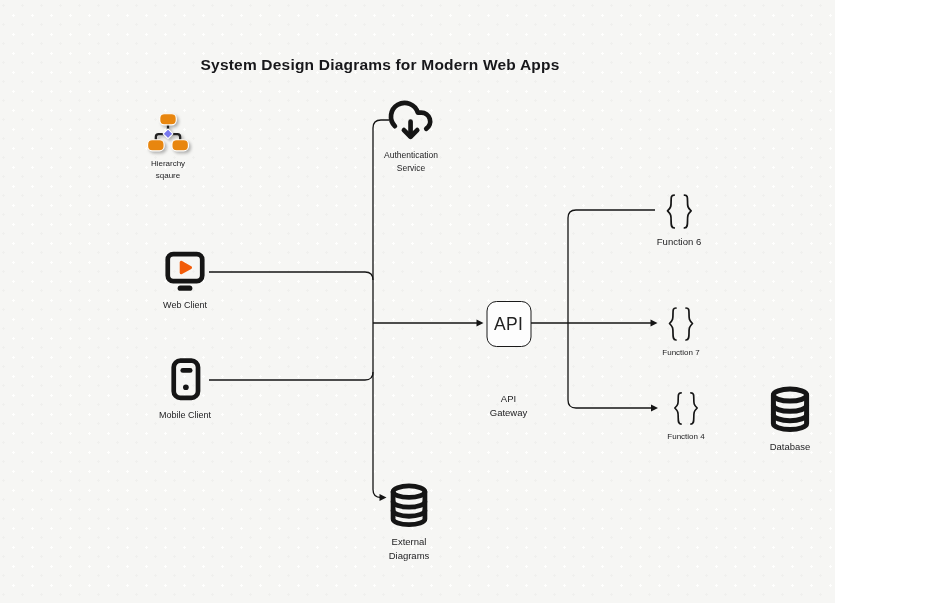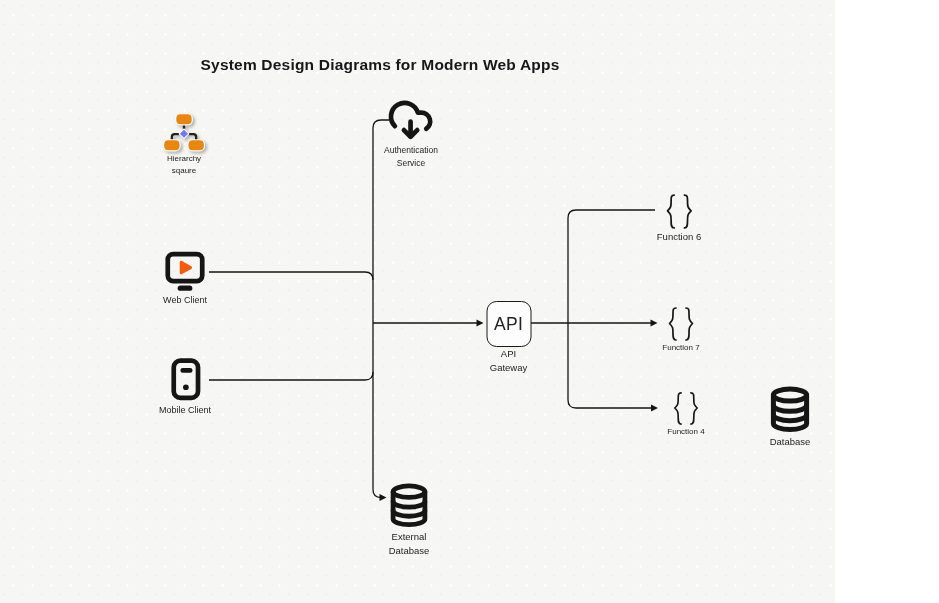--- a/index.html
+++ b/index.html
@@ -17,21 +17,21 @@
   }
   .connectors{position:absolute;left:0;top:0;width:939px;height:603px;}
   .connectors path{fill:none;stroke:var(--line,#141414);stroke-width:1.3;}
   .connectors polygon{fill:var(--line,#141414);stroke:none;}
   .diagram-title{
     position:absolute;left:380px;top:56px;transform:translateX(-50%);
     white-space:nowrap;font-size:15.5px;font-weight:600;letter-spacing:.2px;color:#17171a;
   }
   .node{position:absolute;transform:translateX(-50%);display:flex;flex-direction:column;align-items:center;}
   .node .label{
-    text-align:center;white-space:pre-line;
+    margin-top:5px;text-align:center;white-space:pre-line;
     font-size:9px;line-height:1.5;color:#1d1d1f;
   }
   .lbl-xs .label{font-size:8px;}
   .lbl-s  .label{font-size:8.5px;}
   .lbl-m  .label{font-size:9.5px;}
   .icon{display:block;}
   .icon-stroke{stroke:#151515;fill:none;stroke-linecap:round;stroke-linejoin:round;}
   .hierarchy-icon{filter:drop-shadow(2px 2.5px 1.5px rgba(110,110,110,.5));}
   .api-box{
     width:45px;height:46px;box-sizing:border-box;
@@ -53,21 +53,21 @@
     <path d="M373 323 H477"></path>
     <polygon points="483.5,323 476.5,319.5 476.5,326.5"></polygon>
     <path d="M531 323 H651"></path>
     <polygon points="657.5,323 650.5,319.5 650.5,326.5"></polygon>
     <path d="M655 210 H576 Q568 210 568 218 V400 Q568 408 576 408 H651.5"></path>
     <polygon points="658,408 651,404.5 651,411.5"></polygon>
   </svg>
 
   <div class="diagram-title">System Design Diagrams for Modern Web Apps</div>
 
-  <div class="node lbl-xs" style="left:184px;top:111px;">
+  <div class="node lbl-xs" style="left:168px;top:111px;">
     <svg class="icon hierarchy-icon" width="45" height="42" viewBox="0 0 40 38">
       <path d="M20 12v7 M9 27v-3.5q0-2.5 2.5-2.5h17q2.5 0 2.5 2.5V27" class="icon-stroke" style="stroke:#222;stroke-width:2.1"></path>
       <rect x="12.5" y="2.5" width="15" height="10" rx="4.2" style="fill:var(--orange);stroke:#fff;stroke-width:1.1"></rect>
       <rect x="1.5" y="26" width="15" height="10" rx="4.2" style="fill:var(--orange);stroke:#fff;stroke-width:1.1"></rect>
       <rect x="23.5" y="26" width="15" height="10" rx="4.2" style="fill:var(--orange);stroke:#fff;stroke-width:1.1"></rect>
       <path d="M20 16.2 l4.4 4.4 -4.4 4.4 -4.4 -4.4 Z" style="fill:var(--purple);stroke:#fff;stroke-width:1;stroke-linejoin:round"></path>
     </svg>
     <div class="label">Hierarchy
 sqaure</div>
   </div>
@@ -93,21 +93,21 @@
 
   <div class="node" style="left:185px;top:247px;">
     <svg class="icon" width="47" height="47" viewBox="0 0 24 24">
       <rect x="3.2" y="3.6" width="17.6" height="13.8" rx="2.8" class="icon-stroke" style="stroke-width:2.4"></rect>
       <path d="M10.1 7.9v5.2l4.7-2.6z" style="fill:var(--play-orange);stroke:var(--play-orange);stroke-width:1.6;stroke-linejoin:round"></path>
       <path d="M9.6 21h4.8" class="icon-stroke" style="stroke-width:2.7"></path>
     </svg>
     <div class="label">Web Client</div>
   </div>
 
-  <div class="node lbl-m" style="left:508.5px;top:301px;">
+  <div class="node lbl-m" style="left:508.5px;top:301px;gap:40px;">
     <div class="api-box">API</div>
     <div class="label">API
 Gateway</div>
   </div>
 
   <div class="node lbl-m" style="left:679px;top:193px;">
     <svg class="icon" width="41" height="37" viewBox="0 0 40 36">
       <path d="M15 2 C12 2 12 4 12 7.5 C12 13 12 14 8.5 17.5 C12 21 12 22 12 27.5 C12 31 12 34 15 34" class="icon-stroke" style="stroke-width:1.7"></path>
       <path d="M25 2 C28 2 28 4 28 7.5 C28 13 28 14 31.5 17.5 C28 21 28 22 28 27.5 C28 31 28 34 25 34" class="icon-stroke" style="stroke-width:1.7"></path>
     </svg>
@@ -131,21 +131,21 @@
   </div>
 
   <div class="node lbl-m" style="left:409px;top:481px;">
     <svg class="icon" width="46" height="49" viewBox="0 0 24 24">
       <ellipse cx="12" cy="4.8" rx="8.3" ry="3" class="icon-stroke" style="stroke-width:2.5"></ellipse>
       <path d="M3.7 4.8v14.2c0 1.66 3.72 3 8.3 3s8.3-1.34 8.3-3V4.8" class="icon-stroke" style="stroke-width:2.5"></path>
       <path d="M3.7 9.9c0 1.66 3.72 3 8.3 3s8.3-1.34 8.3-3" class="icon-stroke" style="stroke-width:2.5"></path>
       <path d="M3.7 14.6c0 1.66 3.72 3 8.3 3s8.3-1.34 8.3-3" class="icon-stroke" style="stroke-width:2.5"></path>
     </svg>
     <div class="label">External
-Database</div>
+Diagrams</div>
   </div>
 
   <div class="node lbl-m" style="left:790px;top:384px;">
     <svg class="icon" width="48" height="51" viewBox="0 0 24 24">
       <ellipse cx="12" cy="4.8" rx="8.3" ry="3" class="icon-stroke" style="stroke-width:2.5"></ellipse>
       <path d="M3.7 4.8v14.2c0 1.66 3.72 3 8.3 3s8.3-1.34 8.3-3V4.8" class="icon-stroke" style="stroke-width:2.5"></path>
       <path d="M3.7 9.9c0 1.66 3.72 3 8.3 3s8.3-1.34 8.3-3" class="icon-stroke" style="stroke-width:2.5"></path>
       <path d="M3.7 14.6c0 1.66 3.72 3 8.3 3s8.3-1.34 8.3-3" class="icon-stroke" style="stroke-width:2.5"></path>
     </svg>
     <div class="label">Database</div>

